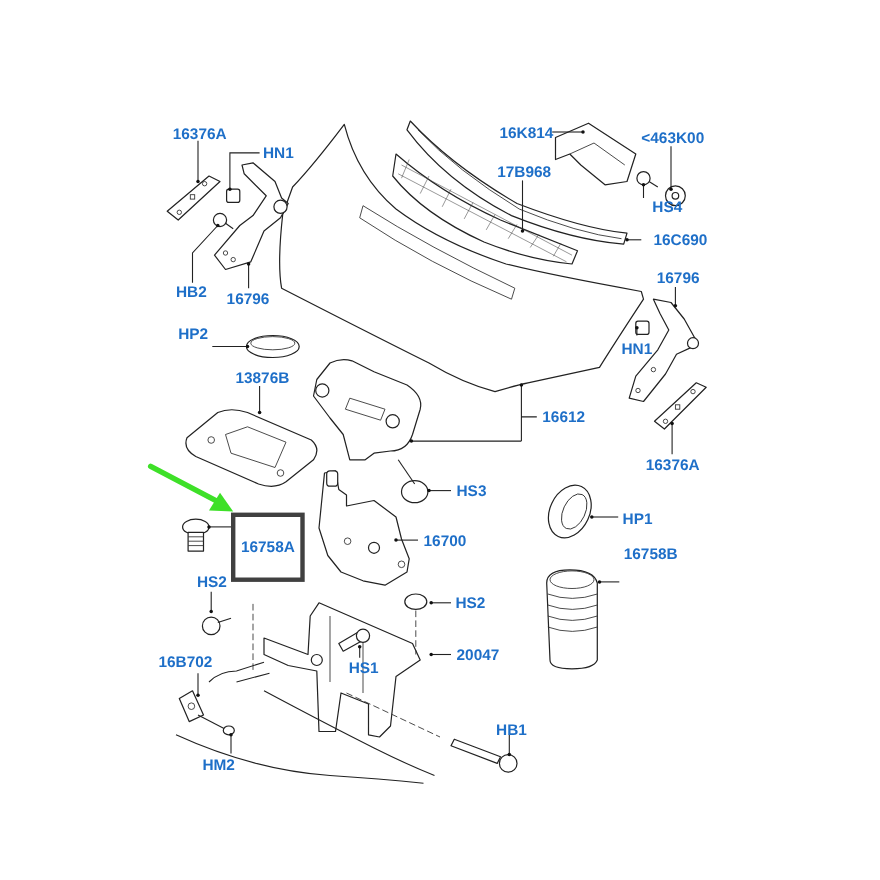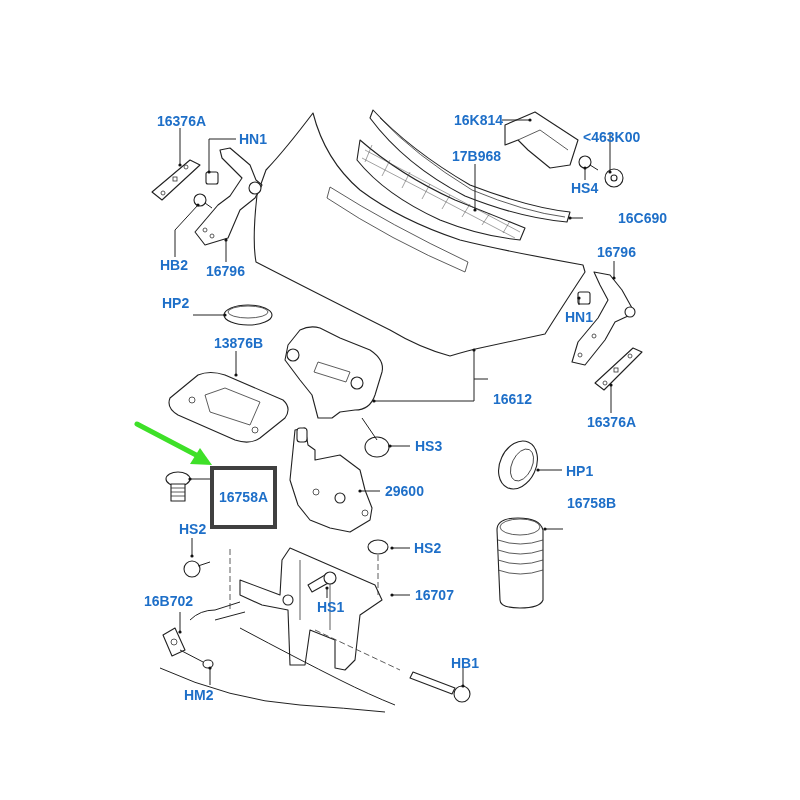--- a/index.html
+++ b/index.html
@@ -234,34 +234,34 @@
     <path d="M137,424 L198,456" stroke="#3ee028" stroke-width="5" fill="none" stroke-linecap="round"></path>
     <path d="M212,465 L190,464 L200,448 Z" fill="#3ee028"></path>
   </g>
 </svg>
 
 <div class="lbl" style="left:157px;top:114px">16376A</div>
 <div class="lbl" style="left:239px;top:132px">HN1</div>
 <div class="lbl" style="left:160px;top:258px">HB2</div>
 <div class="lbl" style="left:206px;top:264px">16796</div>
 <div class="lbl" style="left:454px;top:113px">16K814</div>
-<div class="lbl" style="left:583px;top:130px">&lt;463K00</div>
-<div class="lbl" style="left:571px;top:181px">HS4</div>
+<div class="lbl" style="left:583px;top:118px">&lt;463K00</div>
+<div class="lbl" style="left:593px;top:181px">HS4</div>
 <div class="lbl" style="left:452px;top:149px">17B968</div>
-<div class="lbl" style="left:618px;top:211px">16C690</div>
+<div class="lbl" style="left:594px;top:211px">16C690</div>
 <div class="lbl" style="left:597px;top:245px">16796</div>
 <div class="lbl" style="left:565px;top:310px">HN1</div>
 <div class="lbl" style="left:587px;top:415px">16376A</div>
 <div class="lbl" style="left:162px;top:296px">HP2</div>
 <div class="lbl" style="left:214px;top:336px">13876B</div>
-<div class="lbl" style="left:493px;top:392px">16612</div>
+<div class="lbl" style="left:493px;top:372px">16612</div>
 <div class="lbl" style="left:415px;top:439px">HS3</div>
 <div class="lbl hl" style="left:210px;top:466px">16758A</div>
-<div class="lbl" style="left:385px;top:484px">29600</div>
+<div class="lbl" style="left:385px;top:484px">16700</div>
 <div class="lbl" style="left:566px;top:464px">HP1</div>
 <div class="lbl" style="left:567px;top:496px">16758B</div>
 <div class="lbl" style="left:179px;top:522px">HS2</div>
 <div class="lbl" style="left:414px;top:541px">HS2</div>
-<div class="lbl" style="left:415px;top:588px">16707</div>
+<div class="lbl" style="left:415px;top:588px">20047</div>
 <div class="lbl" style="left:317px;top:600px">HS1</div>
 <div class="lbl" style="left:144px;top:594px">16B702</div>
 <div class="lbl" style="left:184px;top:688px">HM2</div>
 <div class="lbl" style="left:451px;top:656px">HB1</div>
 
 </body></html>

